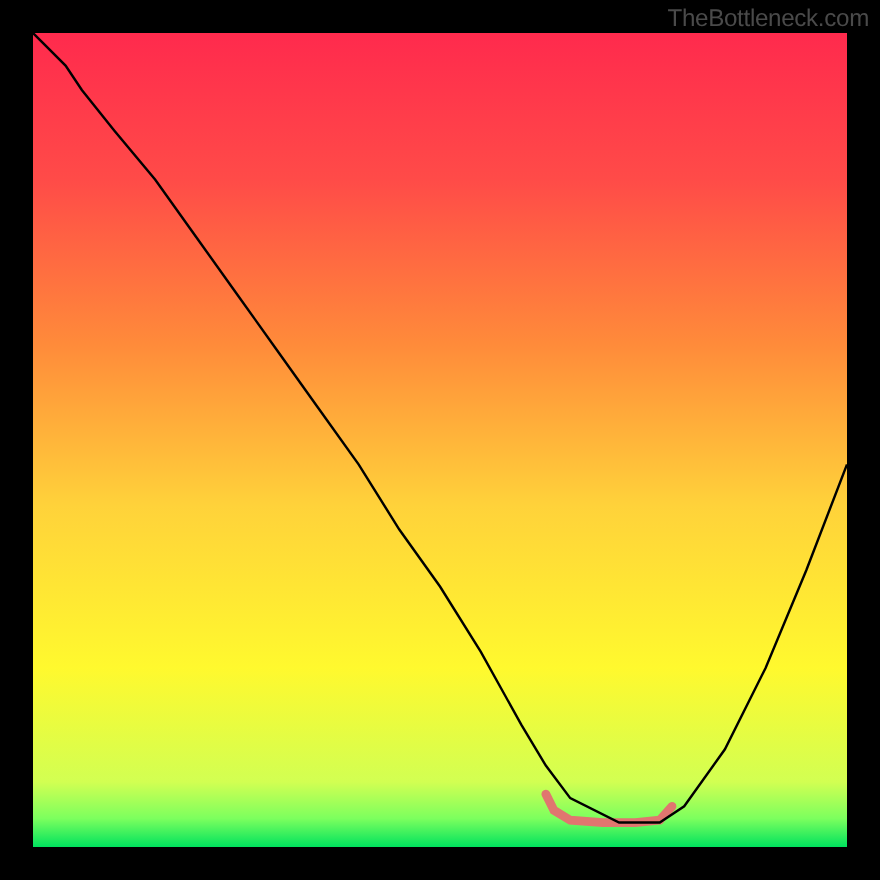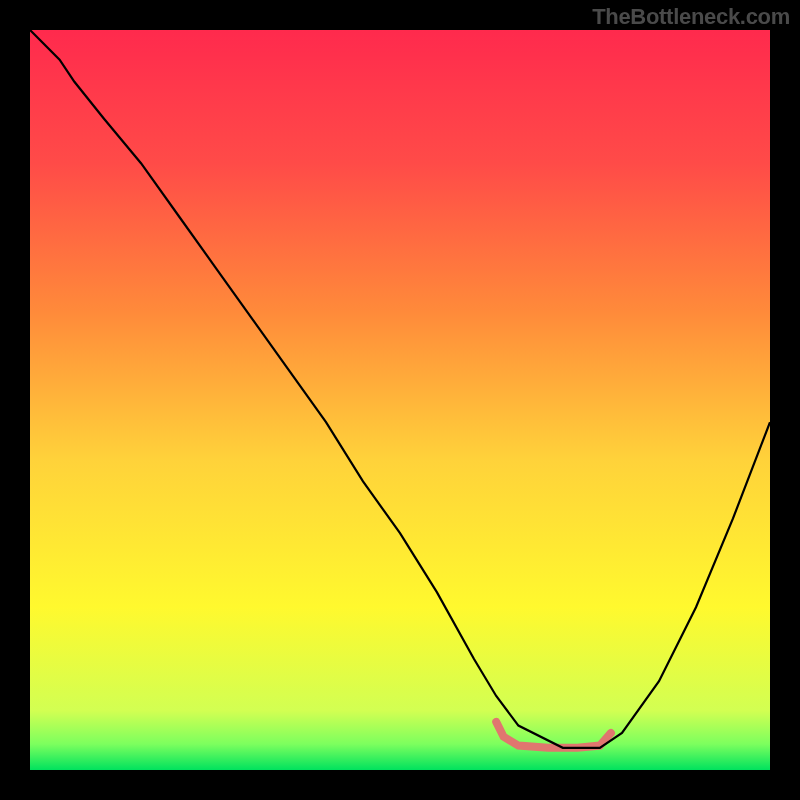--- a/index.html
+++ b/index.html
@@ -26,21 +26,21 @@
     width: 740px;
     height: 740px;
     
   }
   .watermark {
     position: absolute;
     top: 4px;
     right: 10px;
     color: #4a4a4a;
     font-size: 22px;
-    font-weight: 700;
+    font-weight: 400;
     letter-spacing: -0.3px;
   }
   svg {
     position: absolute;
     left: 0;
     top: 0;
   }
 </style>
 </head>
 <body>

